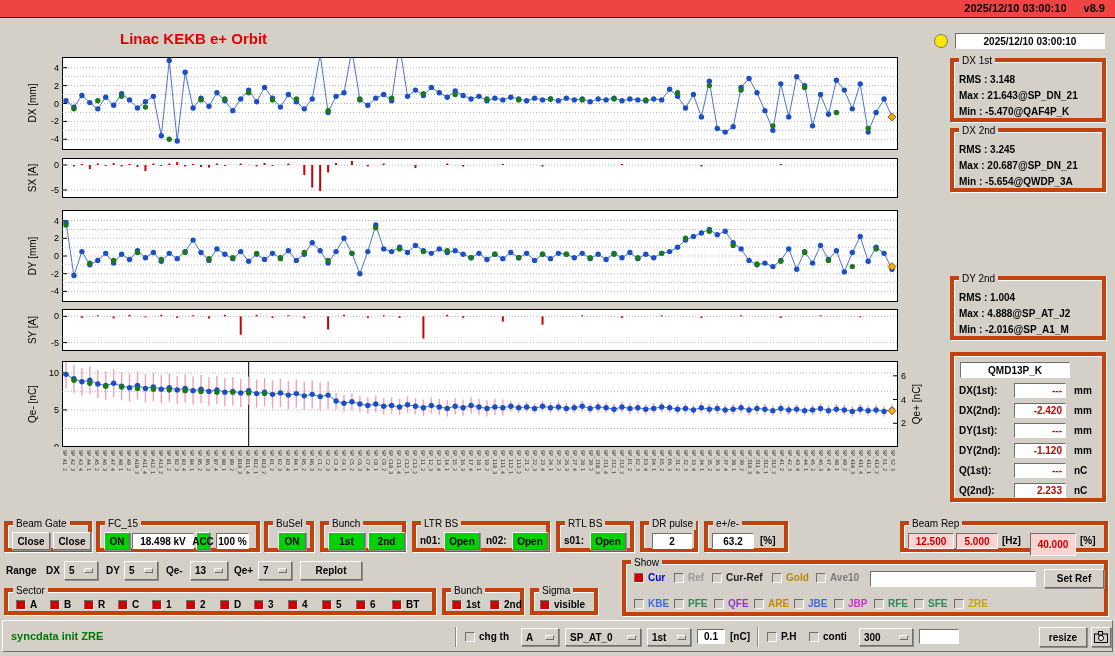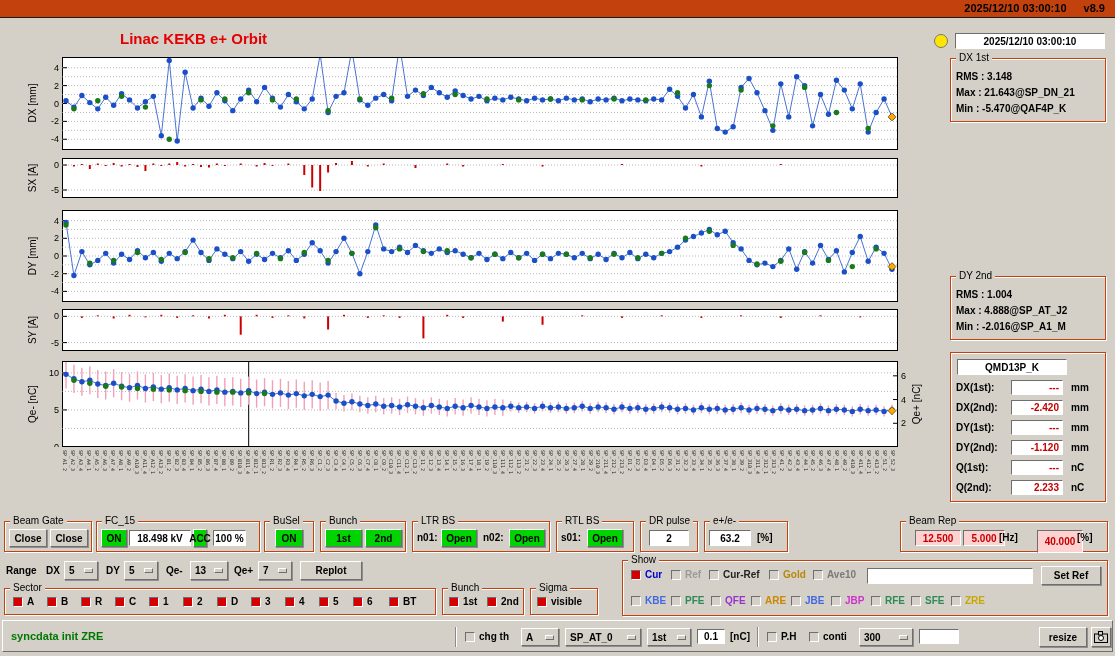--- a/index.html
+++ b/index.html
@@ -1,36 +1,36 @@
 <!DOCTYPE html>
 <html><head>
 <meta charset="utf-8">
 <style>
   html,body{margin:0;padding:0;background:#9a9a9a;}
   .screen{position:relative;width:1115px;height:656px;background:#d4d0c8;
     font-family:"Liberation Sans",sans-serif;overflow:hidden;color:#000;}
   .screen *{box-sizing:border-box;}
-  .topbar{position:absolute;left:0;top:0;width:1115px;height:18px;background:#c2410c;border-bottom:1px solid #1a1a1a;}
+  .topbar{position:absolute;left:0;top:0;width:1115px;height:18px;background:#ef4444;border-bottom:1px solid #1a1a1a;}
   .topbar-txt{position:absolute;right:10px;top:2px;font-size:11px;font-weight:bold;white-space:nowrap;}
   .topbar-txt span{margin-left:14px;}
   .app-title{position:absolute;left:120px;top:30px;font-size:15px;font-weight:bold;color:#e40000;}
   .chart{position:absolute;}
   .chart svg{display:block;}
   .ylab{position:absolute;width:58px;height:12px;font-size:10px;text-align:center;transform:rotate(-90deg);white-space:nowrap;}
   .bpm-strip{position:absolute;left:62px;top:450px;width:836px;height:58px;overflow:hidden;}
   .bpm{position:absolute;top:0;height:58px;writing-mode:vertical-rl;font-size:5px;line-height:1.2;
     font-family:"DejaVu Sans Mono",monospace;color:#1a1a1a;}
-  .group{position:absolute;border:1px solid #c2410c;box-shadow:inset 1px 1px 0 #ffffff,1px 1px 0 #ffffff;}
+  .group{position:absolute;border:4px solid #c2410c;box-shadow:inset 1px 1px 0 #ffffff,1px 1px 0 #ffffff;}
   .glab{position:absolute;top:-7px;left:5px;font-size:10px;background:#d4d0c8;padding:0 3px;line-height:12px;white-space:nowrap;}
   .btn{position:absolute;display:flex;align-items:center;justify-content:center;font-size:10px;font-weight:bold;
     background:#d4d0c8;border:1px solid;border-color:#ffffff #6e6e6e #6e6e6e #ffffff;box-shadow:1px 1px 0 #8f8f8f;cursor:default;white-space:nowrap;}
   .btn.green{background:#00d400;}
   .fld{position:absolute;display:flex;align-items:center;justify-content:center;font-size:10px;font-weight:bold;
     background:#ffffff;border:1px solid;border-color:#6e6e6e #ffffff #ffffff #6e6e6e;white-space:nowrap;}
-  .fld.pink{background:#ffd2d2;color:#c40000;margin-left:10px;}
+  .fld.pink{background:#ffd2d2;color:#c40000;}
   .dd{position:absolute;display:flex;align-items:center;justify-content:space-between;padding:0 4px;font-size:10px;font-weight:bold;
     background:#d4d0c8;border:1px solid;border-color:#ffffff #6e6e6e #6e6e6e #ffffff;box-shadow:1px 1px 0 #8f8f8f;white-space:nowrap;}
   .ind{display:inline-block;width:9px;height:5px;background:#d4d0c8;border:1px solid;border-color:#ffffff #6e6e6e #6e6e6e #ffffff;margin-left:5px;flex:none;}
   .cb{display:inline-block;width:10px;height:10px;background:#d4d0c8;border:1px solid;border-color:#6e6e6e #ffffff #ffffff #6e6e6e;flex:none;}
   .cb.on{background:#d40000;}
   .cbitem{position:absolute;display:flex;align-items:center;gap:4px;font-size:10px;font-weight:bold;white-space:nowrap;}
   .lbl{position:absolute;font-size:10px;white-space:nowrap;}
   .lbl.b{font-weight:bold;}
   .gstats{padding:10px 0 0 5px;}
   .statline{font-size:10px;font-weight:bold;line-height:16px;white-space:nowrap;}
@@ -870,20 +870,26 @@
 
   <span class="lamp" style="background: rgb(255, 230, 0);"></span>
   <div class="fld" style="left:955px;top:33px;width:150px;height:16px">2025/12/10 03:00:10</div>
 
   <div class="group gstats" style="left:950px;top:58px;width:156px;height:64px">
     <span class="glab">DX 1st</span>
     <div class="statline">RMS : 3.148</div>
     <div class="statline">Max : 21.643@SP_DN_21</div>
     <div class="statline">Min : -5.470@QAF4P_K</div>
   </div>
+  <div class="group gstats" style="left:950px;top:128px;width:156px;height:64px">
+    <span class="glab">DX 2nd</span>
+    <div class="statline">RMS : 3.245</div>
+    <div class="statline">Max : 20.687@SP_DN_21</div>
+    <div class="statline">Min : -5.654@QWDP_3A</div>
+  </div>
   <div class="group gstats" style="left:950px;top:276px;width:156px;height:64px">
     <span class="glab">DY 2nd</span>
     <div class="statline">RMS : 1.004</div>
     <div class="statline">Max : 4.888@SP_AT_J2</div>
     <div class="statline">Min : -2.016@SP_A1_M</div>
   </div>
 
   <div class="group" style="left:950px;top:352px;width:156px;height:150px">
     <div class="fld" style="left:6px;top:6px;width:110px;height:16px">QMD13P_K</div>
     <div class="ro-row" style="top:27px">

